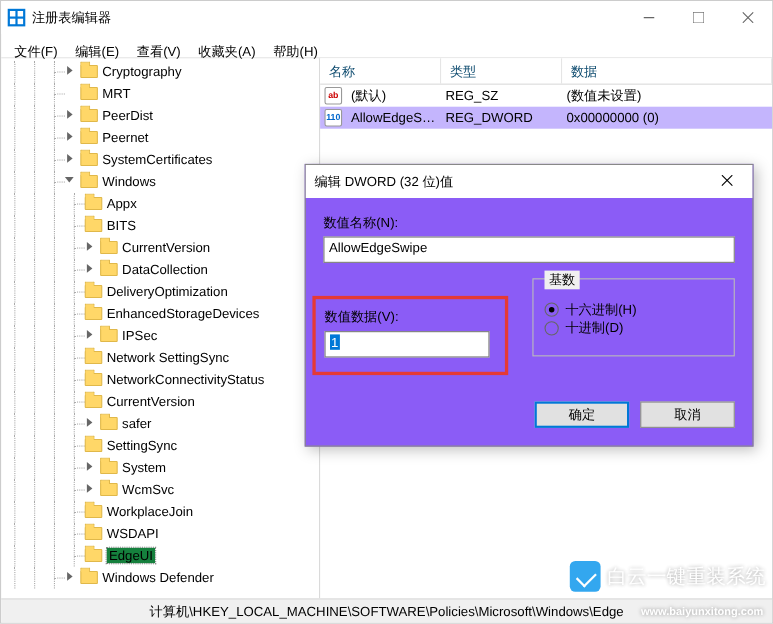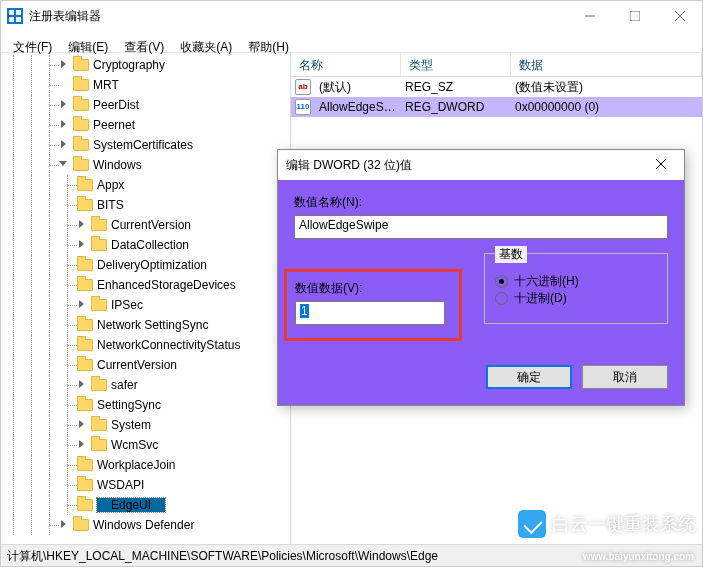--- a/index.html
+++ b/index.html
@@ -21,33 +21,33 @@
 .tree-row { display:flex; align-items:center; height: 20px; position:relative; white-space:nowrap; }
 .spacer { display:inline-block; width:18px; height:20px; position:relative; }
 .vline::before { content:""; position:absolute; left:8px; top:0; bottom:0; border-left:1px dotted #aaa; }
 .hline::after { content:""; position:absolute; left:8px; top:10px; width:10px; border-top:1px dotted #aaa; }
 .expander { display:inline-block; width:12px; height:12px; margin-right:2px; position:relative; }
 .exp-closed::before { content:""; position:absolute; left:2px; top:1px; border-left:5px solid #666; border-top:4px solid transparent; border-bottom:4px solid transparent; }
 .exp-open::before { content:""; position:absolute; left:0; top:2px; border-top:5px solid #666; border-left:4px solid transparent; border-right:4px solid transparent; }
 .folder { display:inline-block; width:16px; height:12px; background:#ffd768; border:1px solid #e0b84a; border-radius:1px; margin-right:4px; position:relative; }
 .folder::before { content:""; position:absolute; left:-1px; top:-4px; width:7px; height:3px; background:#ffd768; border:1px solid #e0b84a; border-bottom:none; border-radius:1px 1px 0 0; }
 .tree-label { color:#000; }
-.tree-selected .tree-label { outline:1px dotted #888; background:#0369a1; padding:0 14px; }
+.tree-selected .tree-label { outline:1px dotted #888; background:#15803d; padding:0 2px; }
 
 .list-panel { flex:1; position:relative; }
 .list-header { display:flex; height:24px; border-bottom:1px solid #dadada; background:#fff; }
 .list-col { padding:4px 8px; border-right:1px solid #e5e5e5; color:#0c4a6e; }
 .c1 { width:110px; } .c2 { width:110px; } .c3 { flex:1; }
 .list-row { display:flex; height:20px; align-items:center; }
 .list-row.selected { background:#c4b5fd; }
 .val-icon { width:16px; height:16px; margin:0 4px; display:inline-block; border:1px solid #999; background:#fff; font-size:8px; text-align:center; line-height:14px; color:#c00; font-weight:bold; border-radius:2px; }
 .val-icon.dword { color:#0066cc; }
 .cell { padding:0 4px; overflow:hidden; text-overflow:ellipsis; white-space:nowrap; }
 
-.statusbar { position:absolute; bottom:0; left:0; right:0; height:22px; background:#f0f0f0; border-top:1px solid #dadada; padding:3px 6px; color:#000; }
+.statusbar { position:absolute; bottom:0; left:0; right:0; height:22px; background:#f0f0f0; border-top:1px solid #dadada; padding:3px 6px; color:#000;text-align:center; }
 
 .dialog { position:absolute; left:276px; top:148px; width:408px; background:#8b5cf6; border:1px solid #888; box-shadow: 3px 3px 12px rgba(0,0,0,.25); }
 .dialog-title { height:30px; display:flex; align-items:center; padding:0 8px; background:#fff; }
 .dialog-title span { flex:1; }
 .dialog-close { width:30px; text-align:center; }
 .dialog-body { padding: 14px 16px; }
 .field-label { display:block; margin-bottom:4px; }
 .text-input { width:100%; height:24px; border:1px solid #7a7a7a; background:#fff; padding:2px 4px; margin-bottom:14px; }
 .val-row { display:flex; gap:20px; }
 .val-left { flex:0 0 170px;margin-top:20px; }

